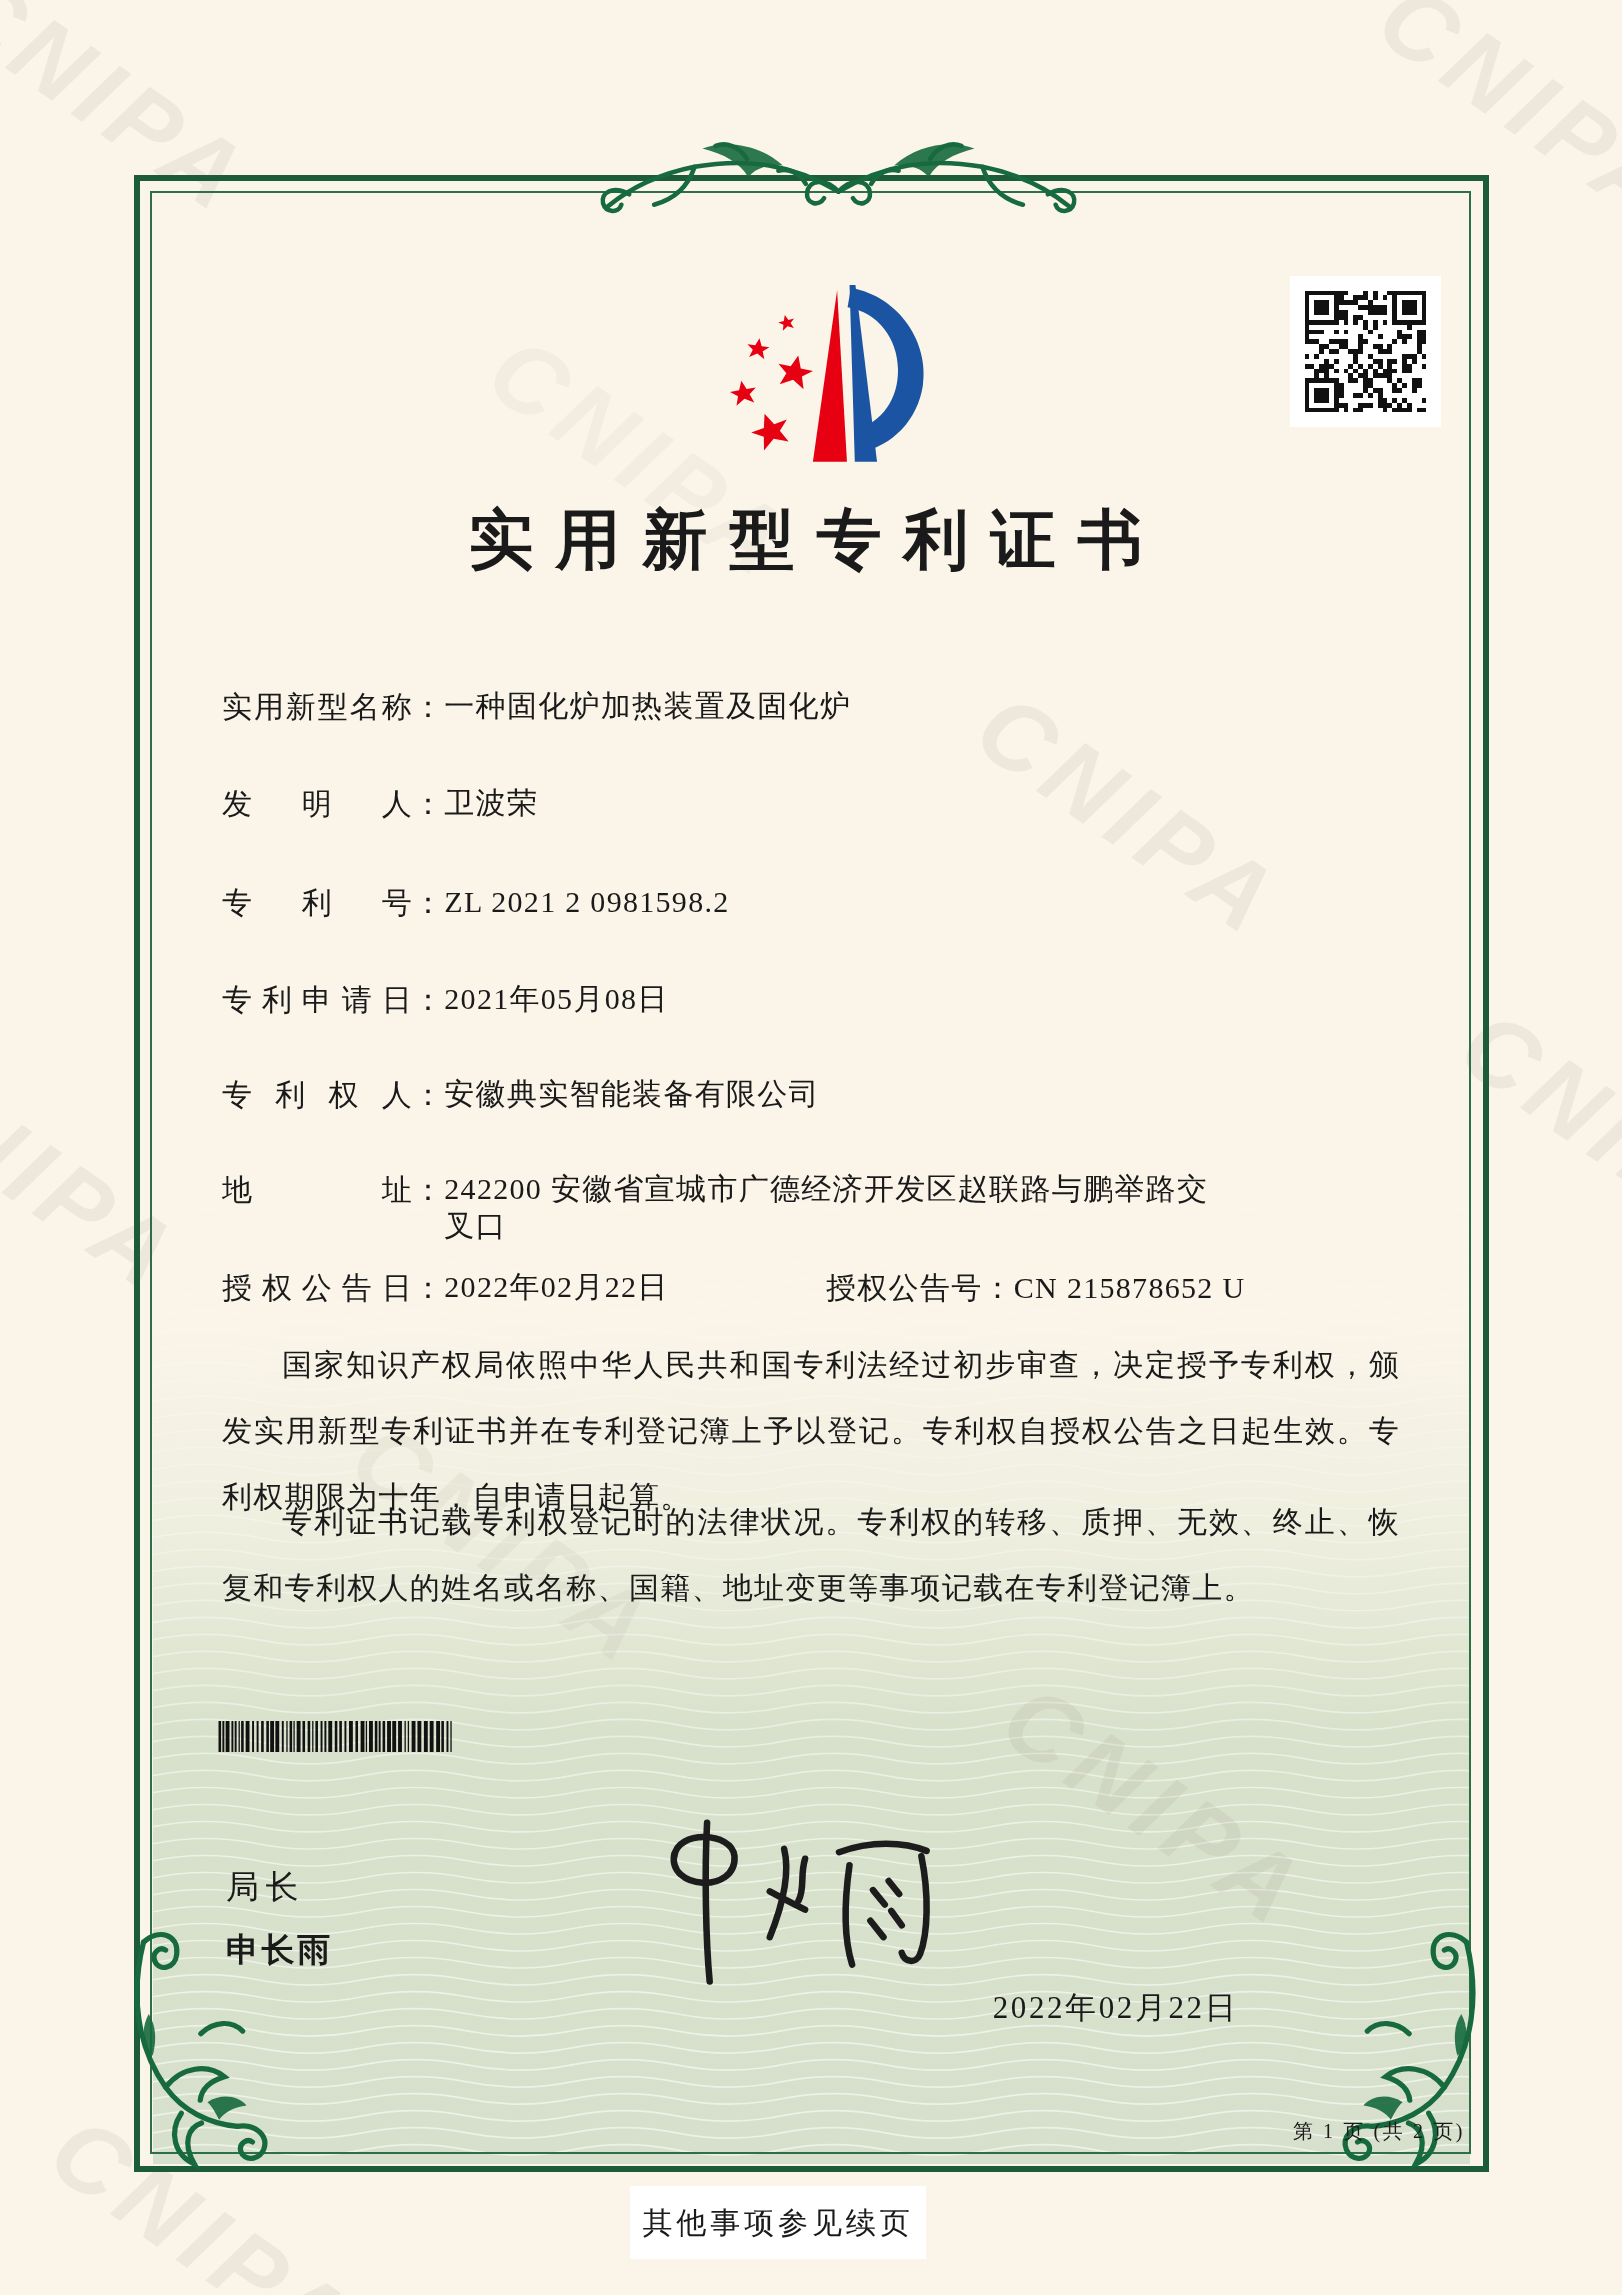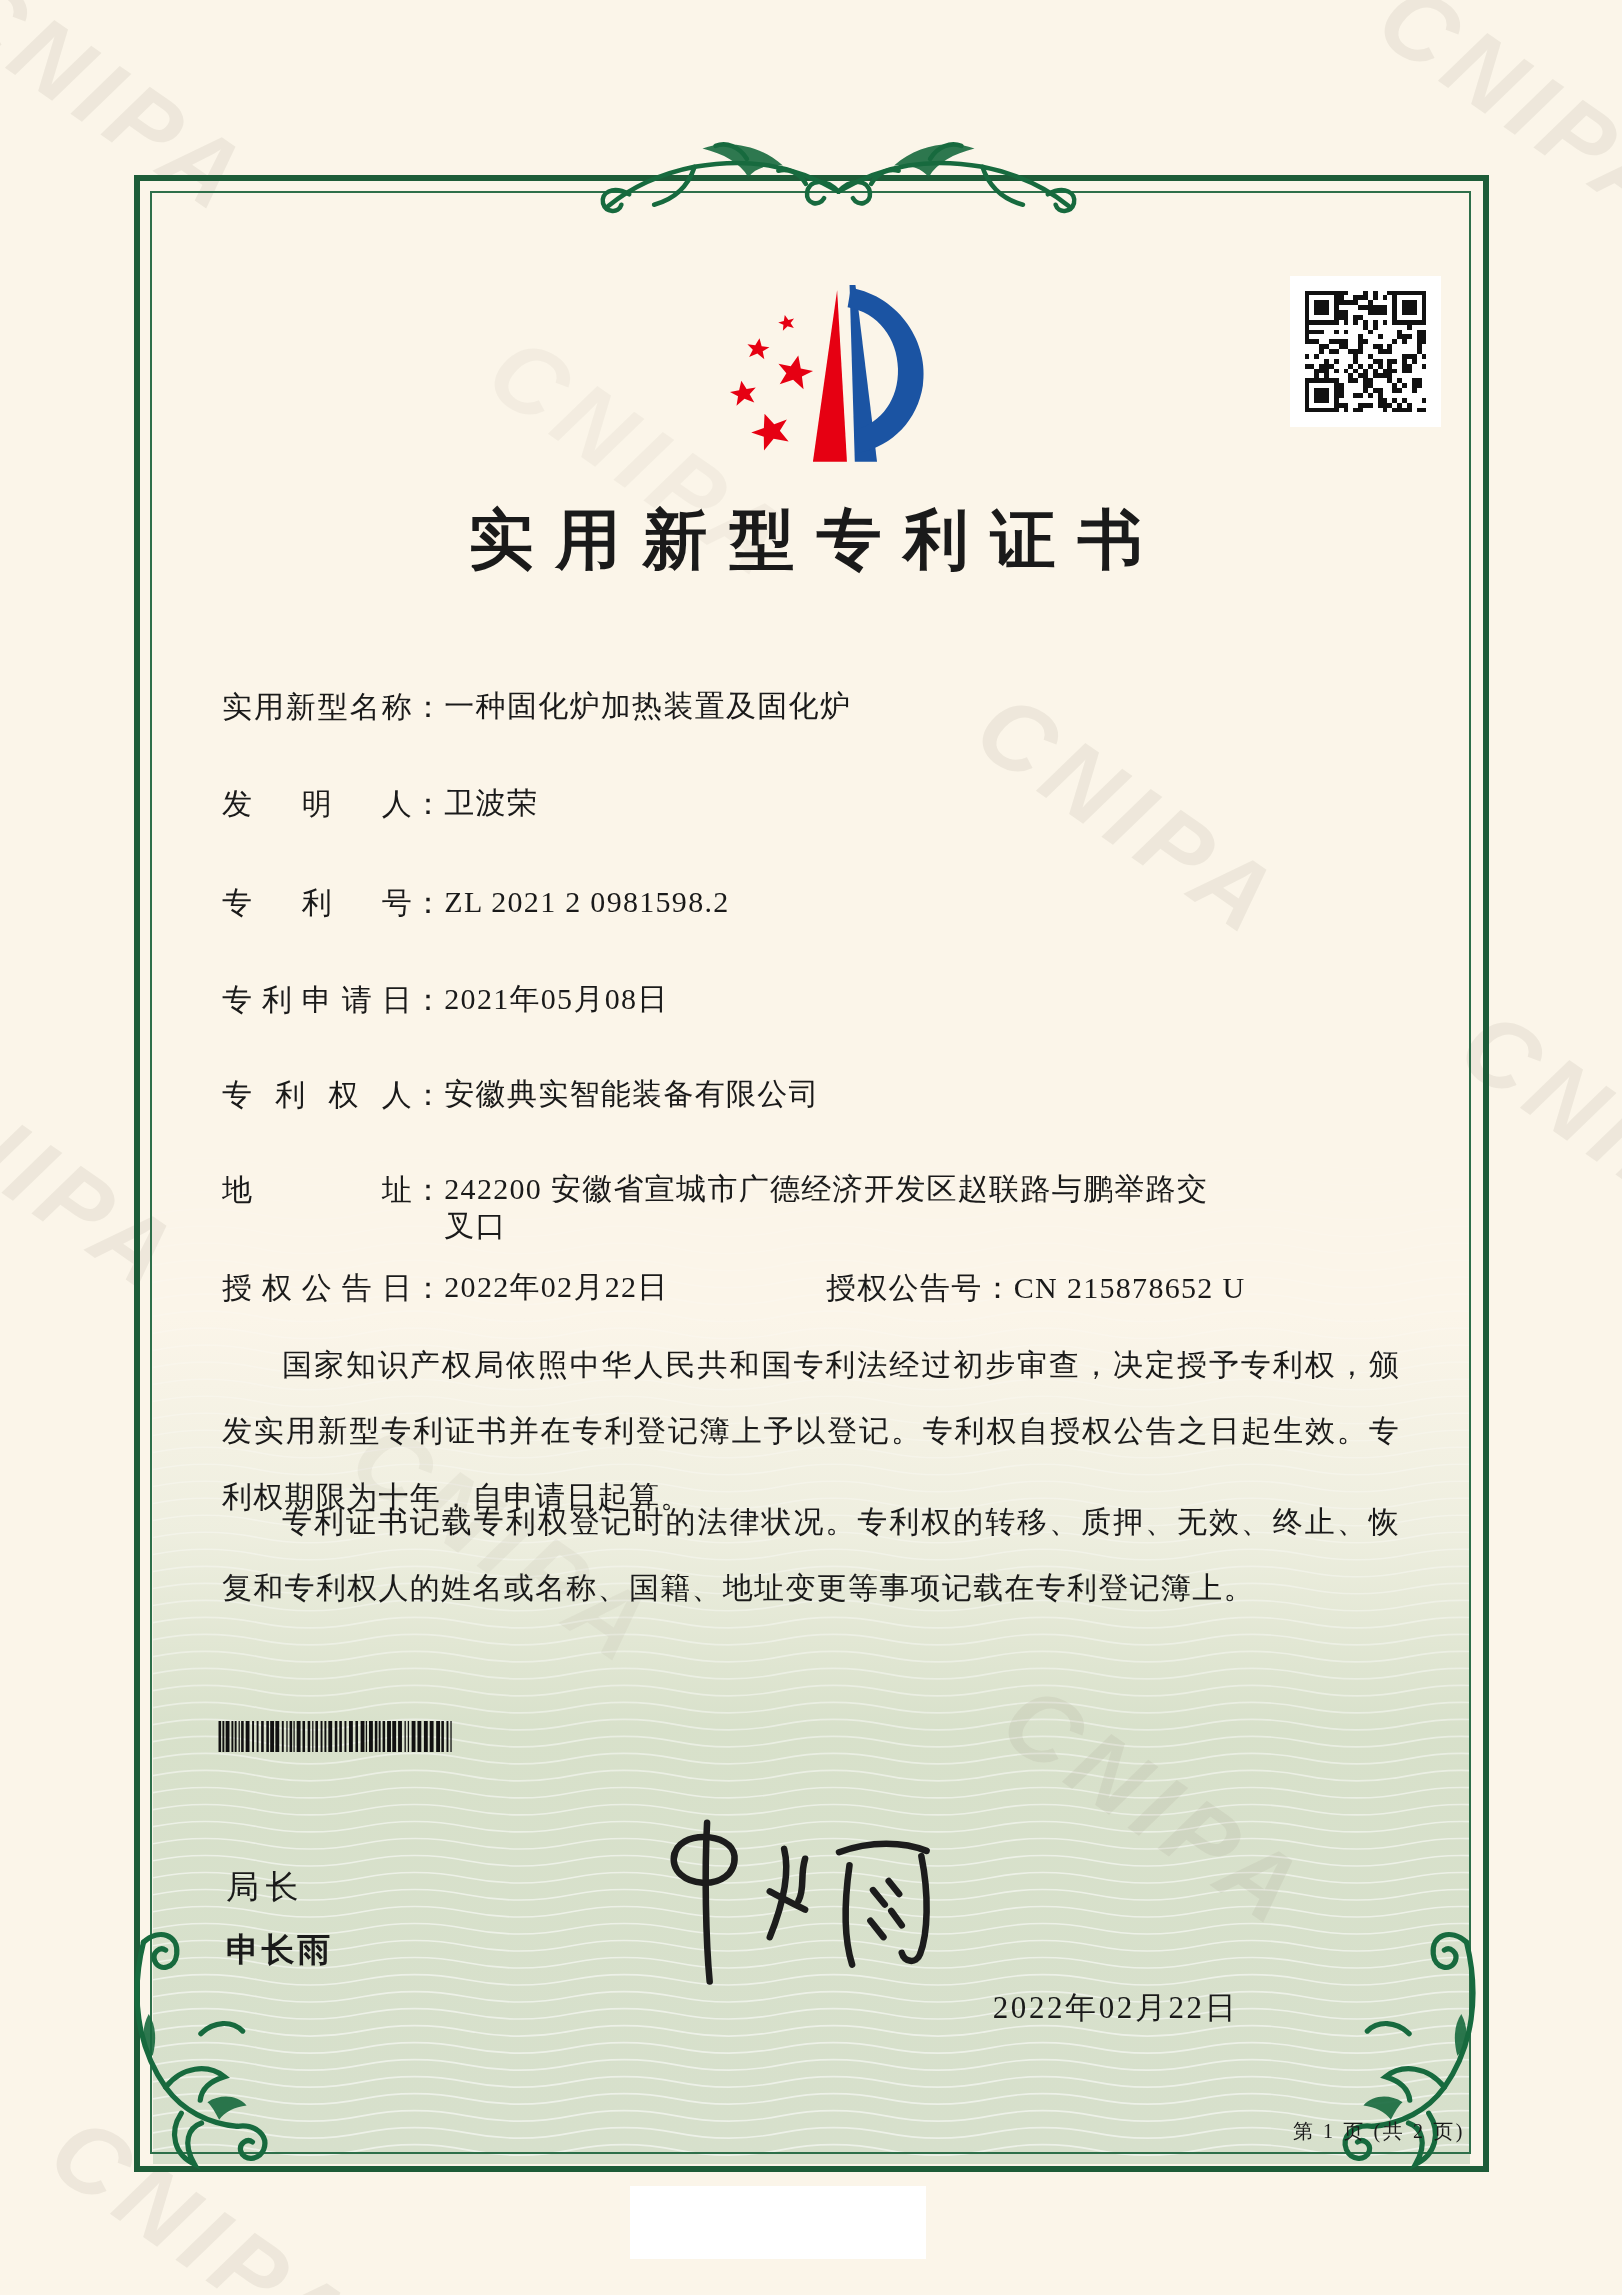--- a/index.html
+++ b/index.html
@@ -589,15 +589,16 @@
       <path d="M400,165 L420,190"></path>
         <path d="M432,150 L448,172"></path>
     </g>
   </svg>
 
   <div class="abs ink" id="issue-date">2022年02月22日</div>
 
   <div class="abs ink" id="page-no">第 1 页 (共 2 页)</div>
 
   <div class="abs" id="footer-box"></div>
+  <div class="abs ink" id="footer-note">其他事项参见续页</div>
 
 </div>
 
 
 </body></html>

